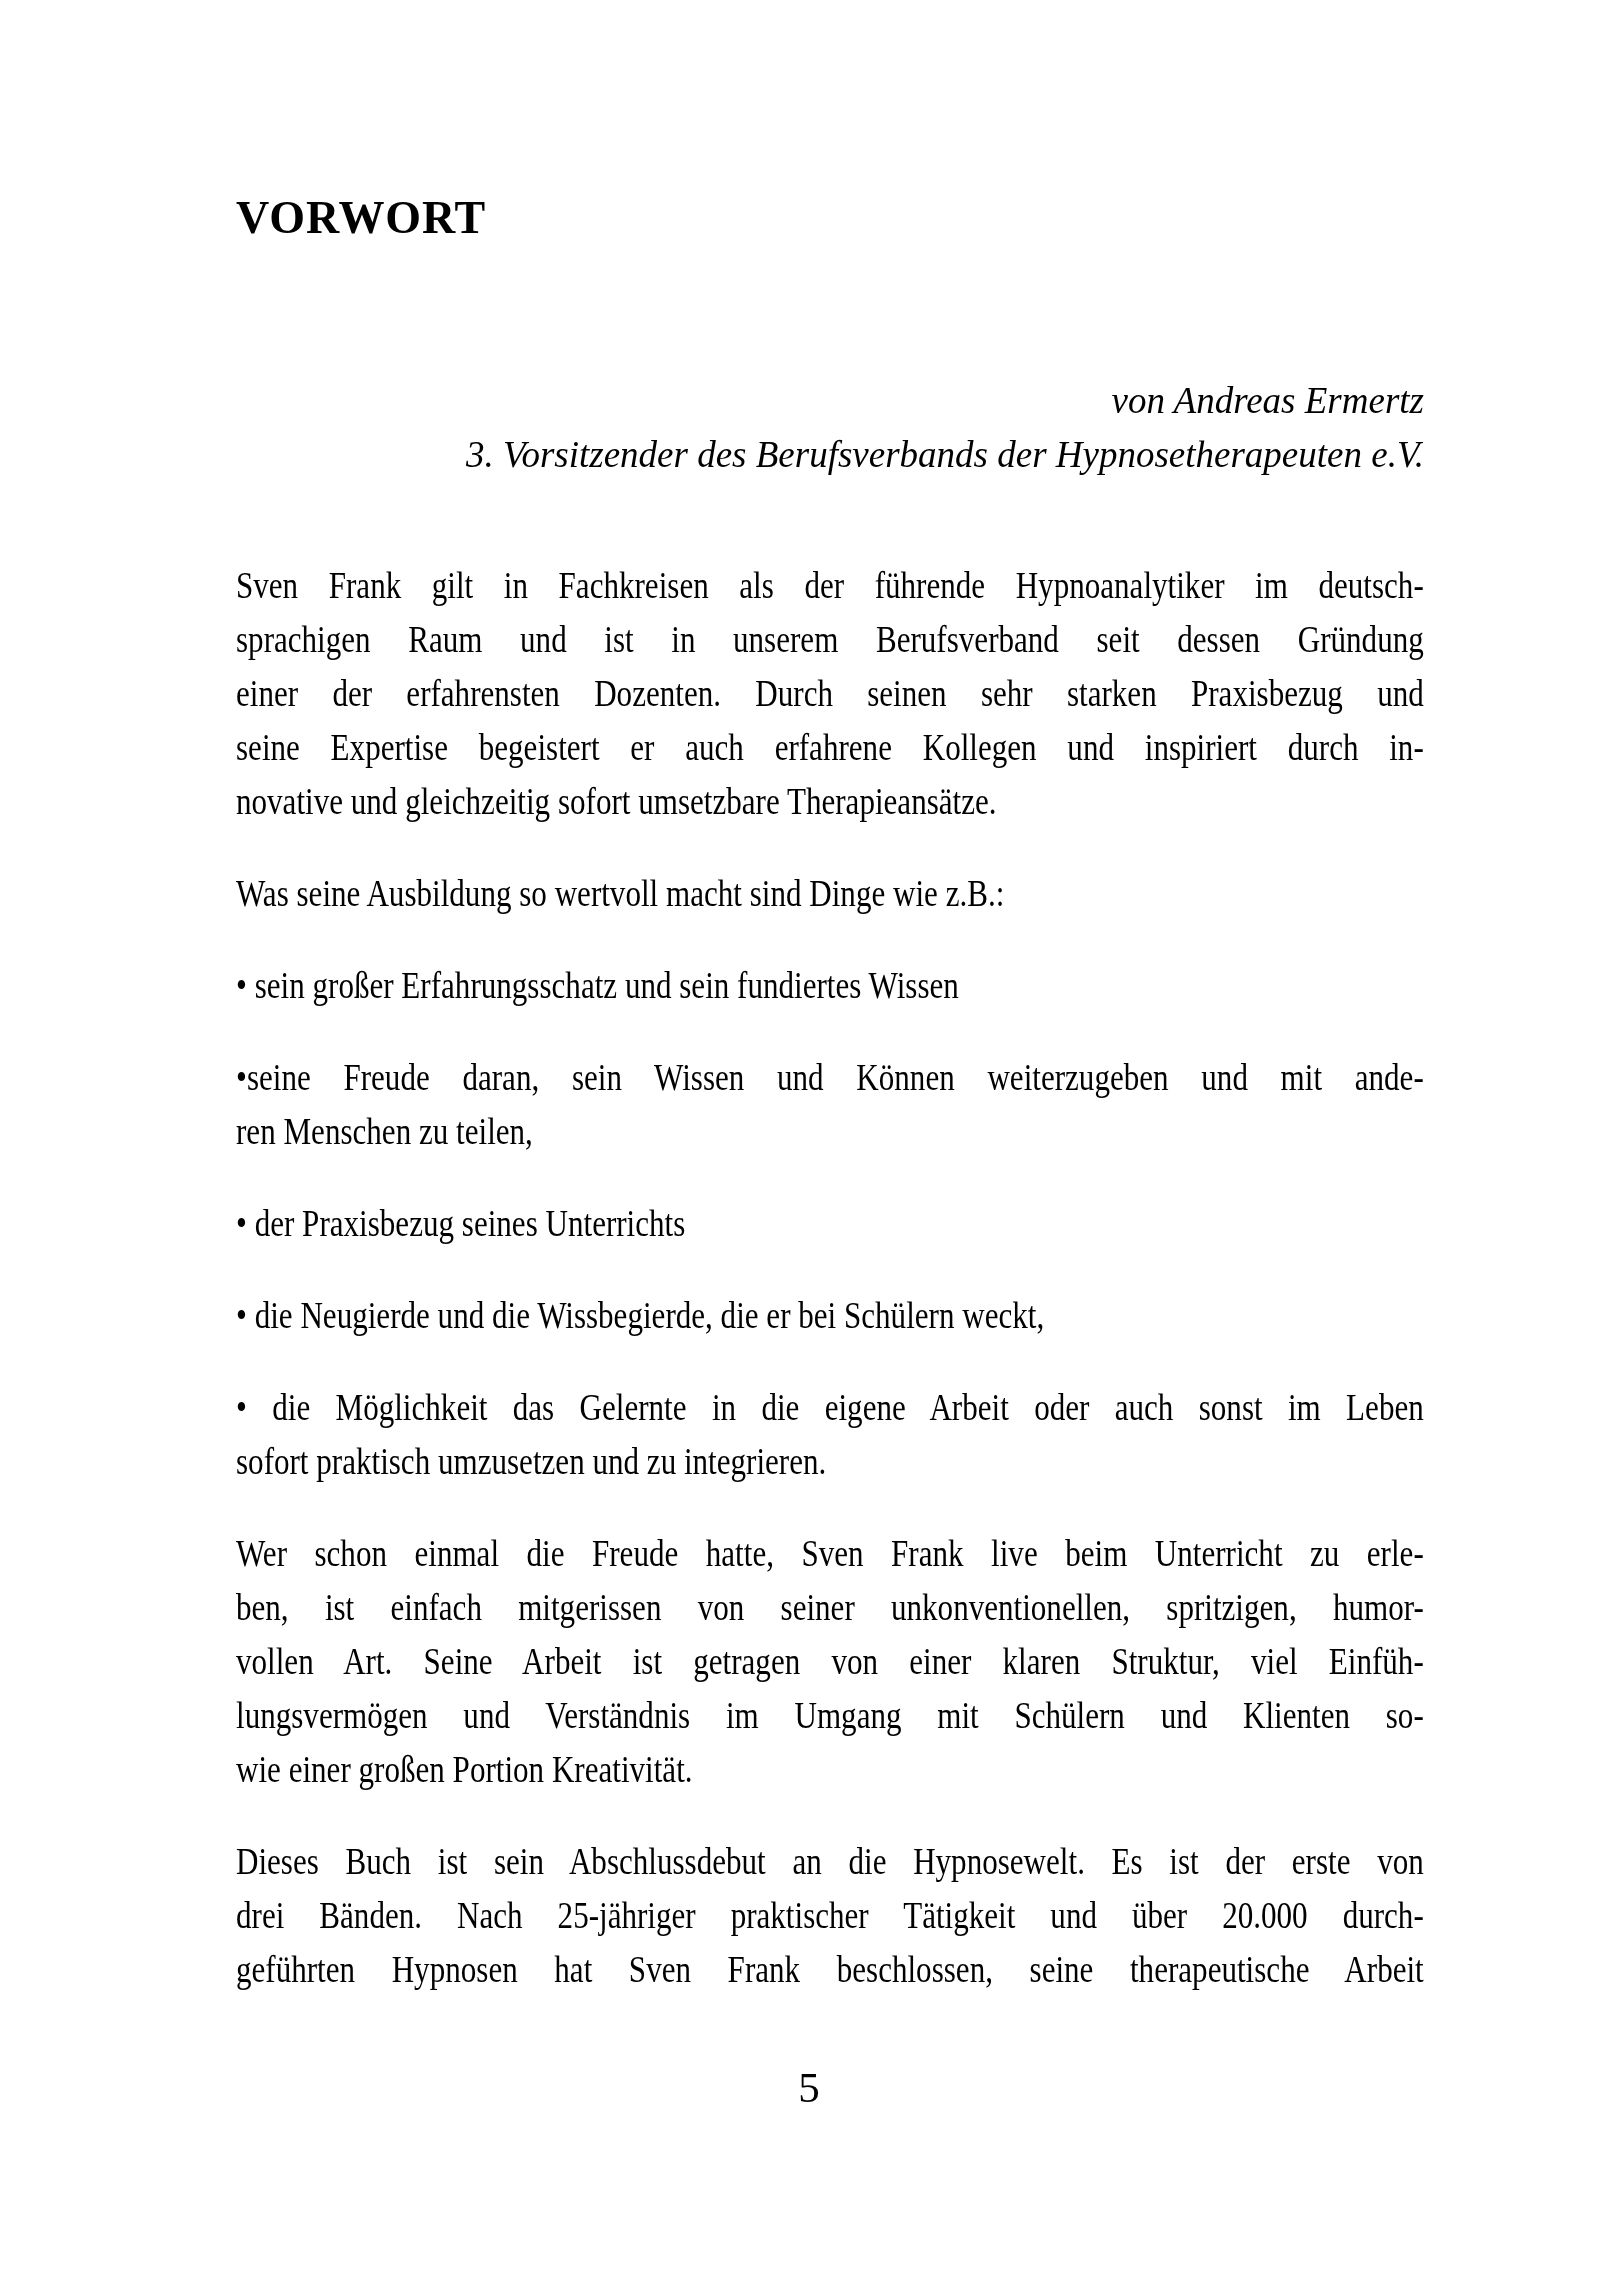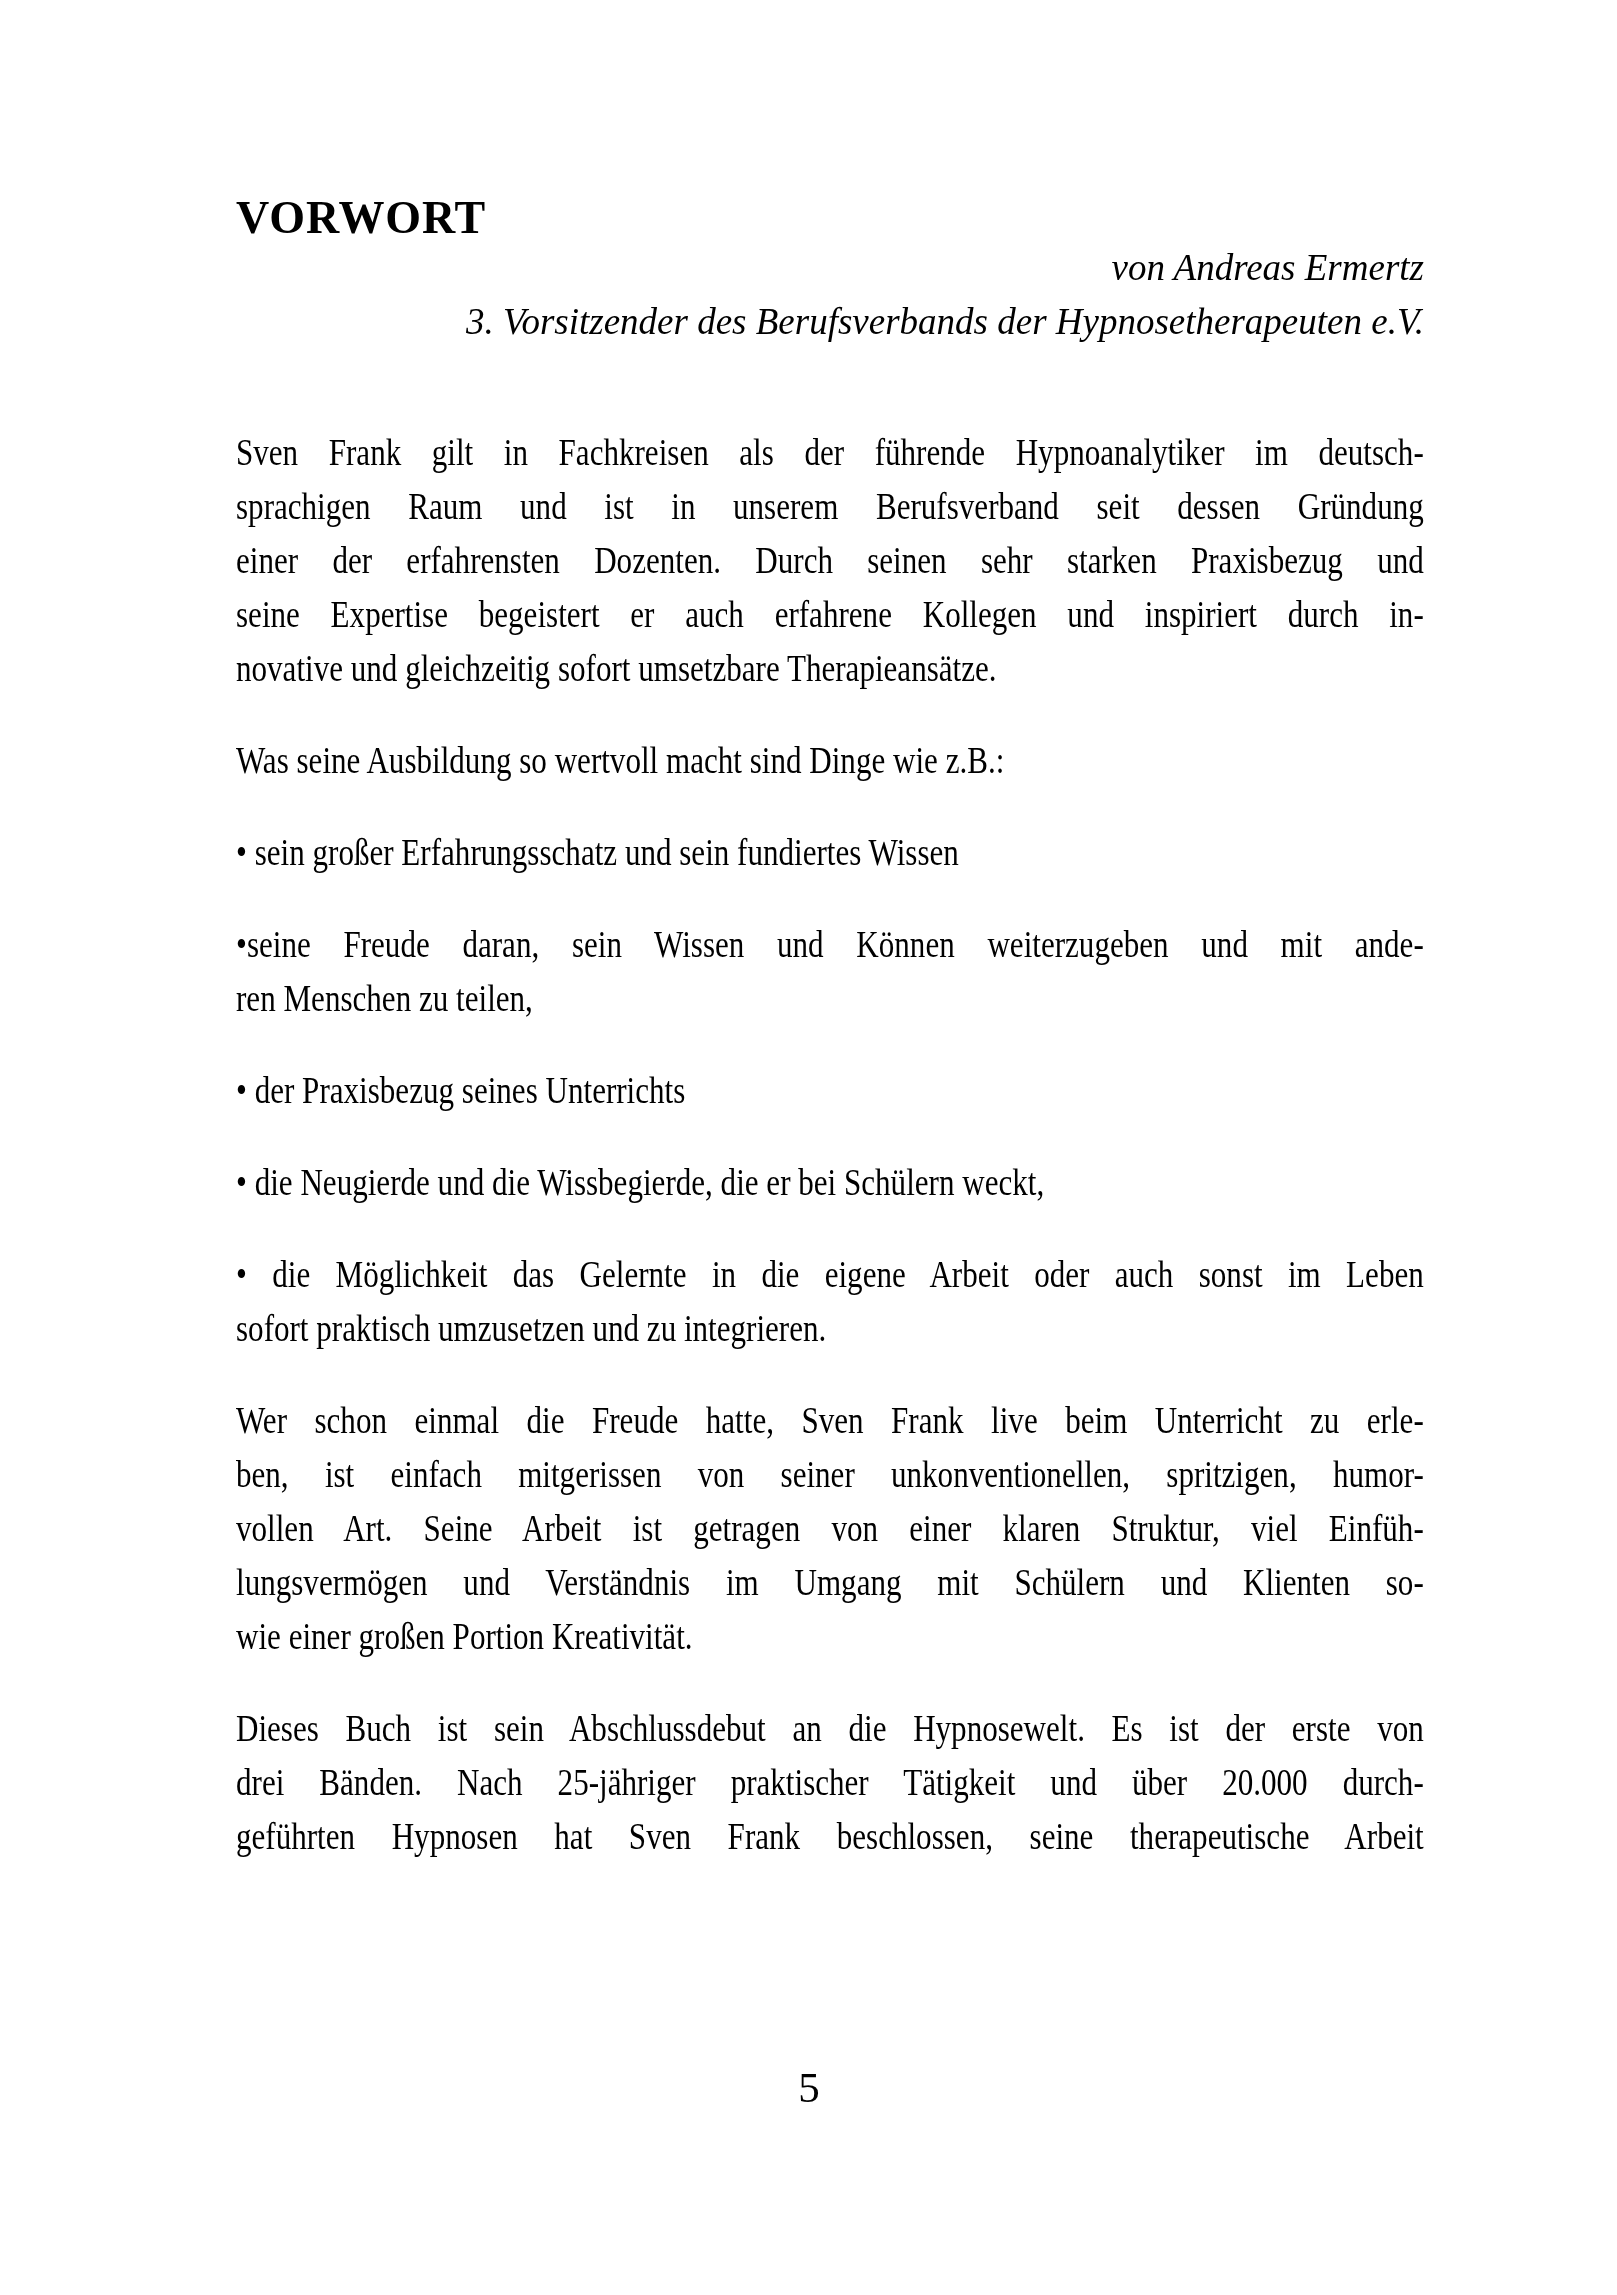--- a/index.html
+++ b/index.html
@@ -20,20 +20,21 @@
   }
   .title {
     margin: 0;
     font-weight: bold;
     font-size: 46px;
     line-height: 46px;
     letter-spacing: 0.9px;
   }
   .byline {
     width: 1188px;
+    margin-top: 133px;
     font-style: italic;
     font-size: 37px;
     line-height: 54px;
     text-align: right;
   }
   .body-block {
     width: 1414px;
     margin-top: 77px;
     transform: scaleX(0.84);
     transform-origin: 0 0;

